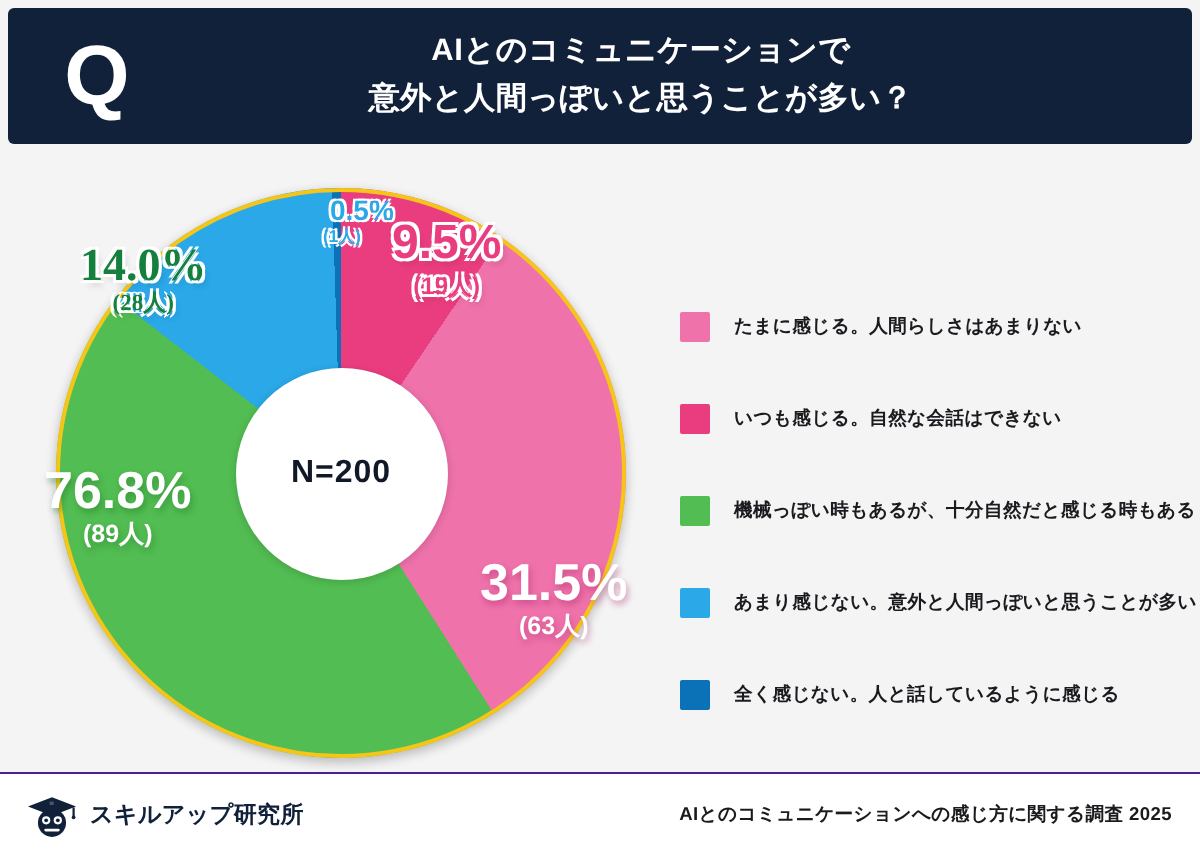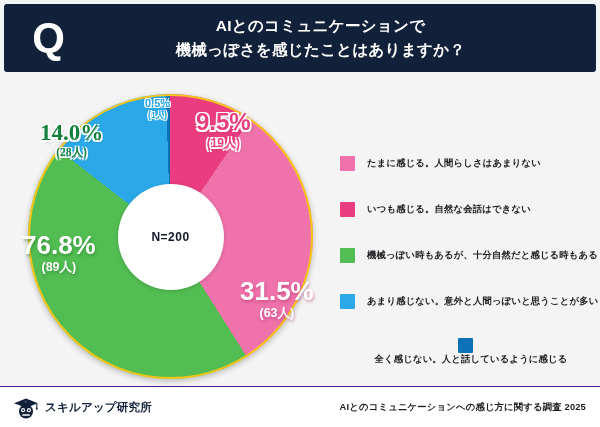--- a/index.html
+++ b/index.html
@@ -65,21 +65,21 @@
     box-sizing:border-box;
   }
   .donut-hole{
     position:absolute;left:50%;top:50%;
     width:106px;height:106px;margin-left:-53px;margin-top:-53px;
     background:#ffffff;border-radius:50%;
     box-shadow:0 1px 4px rgba(0,0,0,0.16);
     display:flex;align-items:center;justify-content:center;
   }
   .donut-hole span{
-    font-size:12px;font-weight:bold;color:#111827;letter-spacing:0.5px;
+    font-size:16px;font-weight:bold;color:#111827;letter-spacing:0.5px;
   }
 
   
   .dlabel{
     position:absolute;
     text-align:center;
     line-height:1;
     white-space:nowrap;
     font-weight:bold;
   }
@@ -101,32 +101,32 @@
   .lbl-green .pct{font-size:26px;}
   .lbl-green .cnt{font-size:12.5px;}
 
   .lbl-blue{left:22px;top:33px;color:#15803d;
      text-shadow:1.5px 1.5px 0 #ffffff,-1.5px 1.5px 0 #ffffff,1.5px -1.5px 0 #ffffff,-1.5px -1.5px 0 #ffffff,2px 3px 3px rgba(0,0,0,0.12);font-family:Liberation Serif, serif;}
   .lbl-blue .pct{font-size:23px;}
   .lbl-blue .cnt{font-size:11.5px;}
 
   .lbl-navy{left:127px;top:10px;color:#2aa8e8;
      text-shadow:1.2px 1.2px 0 #ffffff,-1.2px 1.2px 0 #ffffff,1.2px -1.2px 0 #ffffff,-1.2px -1.2px 0 #ffffff;}
-  .lbl-navy .pct{font-size:11px;}
+  .lbl-navy .pct{font-size:14px;margin-left:20px;}
   .lbl-navy .cnt{font-size:8.5px;margin-top:2px;}
 
   
   .legend{
     position:absolute;left:340px;top:80px;width:250px;
   }
   .legend-item{
     display:flex;align-items:center;
     height:18px;margin-bottom:28px;
   }
-  .legend-item:last-child{margin-bottom:12px;flex-direction:column;}
+  .legend-item:last-child{margin-bottom:12px;}
   .swatch{
     width:15px;height:15px;flex:0 0 auto;border-radius:1px;
   }
   .legend-text{
     margin-left:12px;
     font-size:9.3px;
     font-weight:bold;
     color:#1b1b1f;
     letter-spacing:0.2px;
     white-space:nowrap;
@@ -152,21 +152,21 @@
 </style>
 </head>
 <body>
 
 <div id="page">
 
   <div class="header">
     <div class="q-badge">Q</div>
     <div class="q-title">
       <span class="l1">AIとのコミュニケーションで</span>
-      <span class="l2">機械っぽさを感じたことはありますか？</span>
+      <span class="l2">意外と人間っぽいと思うことが多い？</span>
     </div>
   </div>
 
   <div class="body-area">
 
     <div class="chart-wrap">
       <div class="donut" id="donut" style="background: conic-gradient(rgb(234, 61, 127) 0deg, rgb(234, 61, 127) 34.2deg, rgb(239, 114, 171) 34.2deg, rgb(239, 114, 171) 147.6deg, rgb(82, 189, 82) 147.6deg, rgb(82, 189, 82) 307.8deg, rgb(42, 168, 232) 307.8deg, rgb(42, 168, 232) 358.2deg, rgb(12, 114, 184) 358.2deg, rgb(12, 114, 184) 360deg);"></div>
       <div class="donut" style="background:none;">
         <div class="donut-ring"></div>
       </div>

